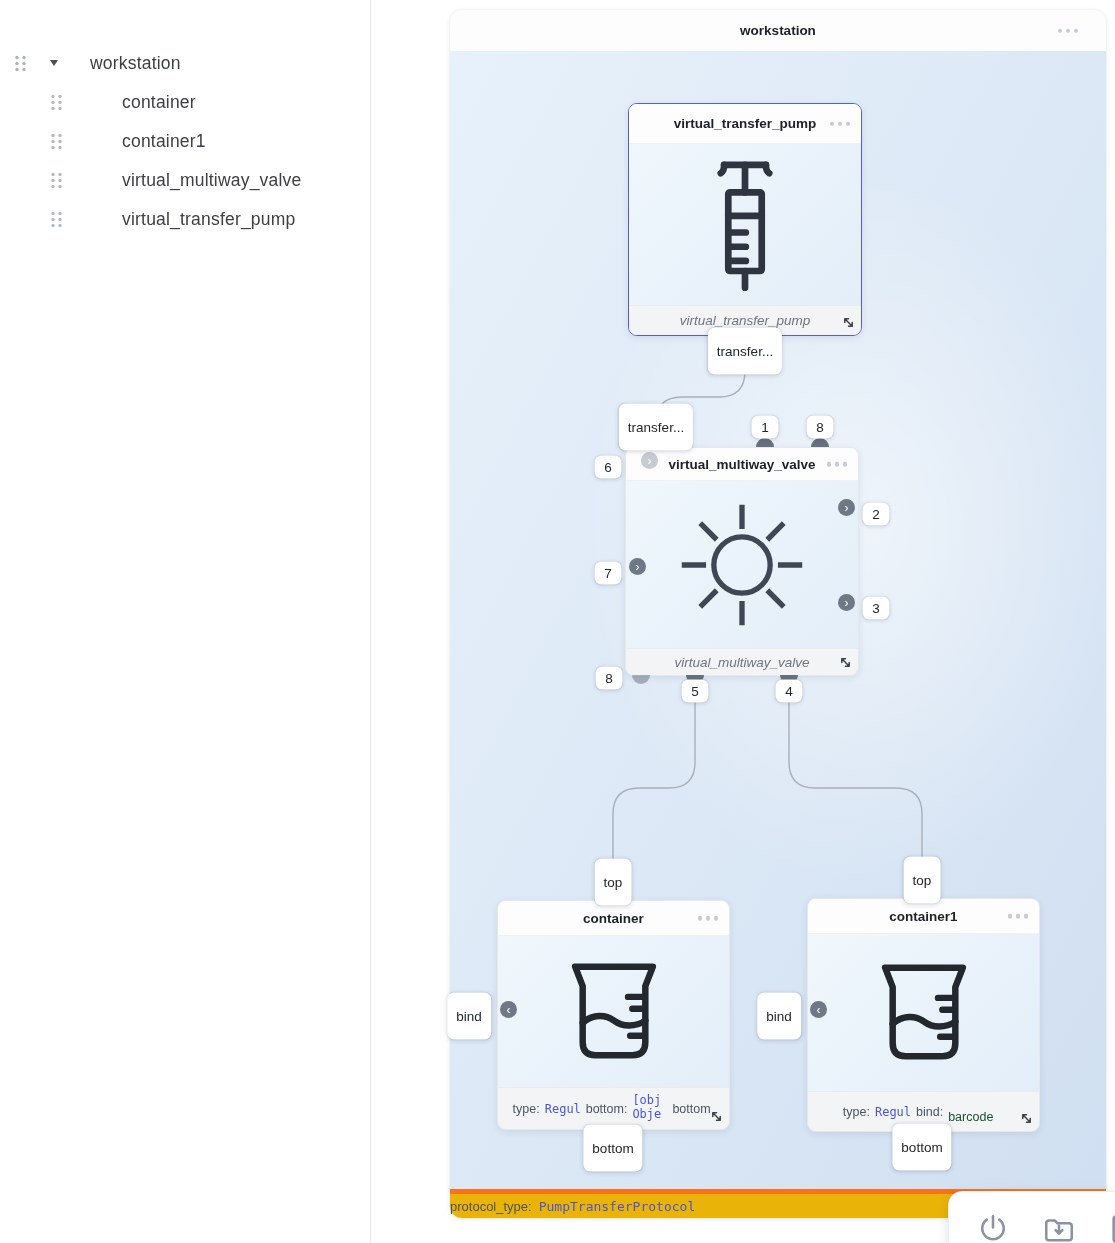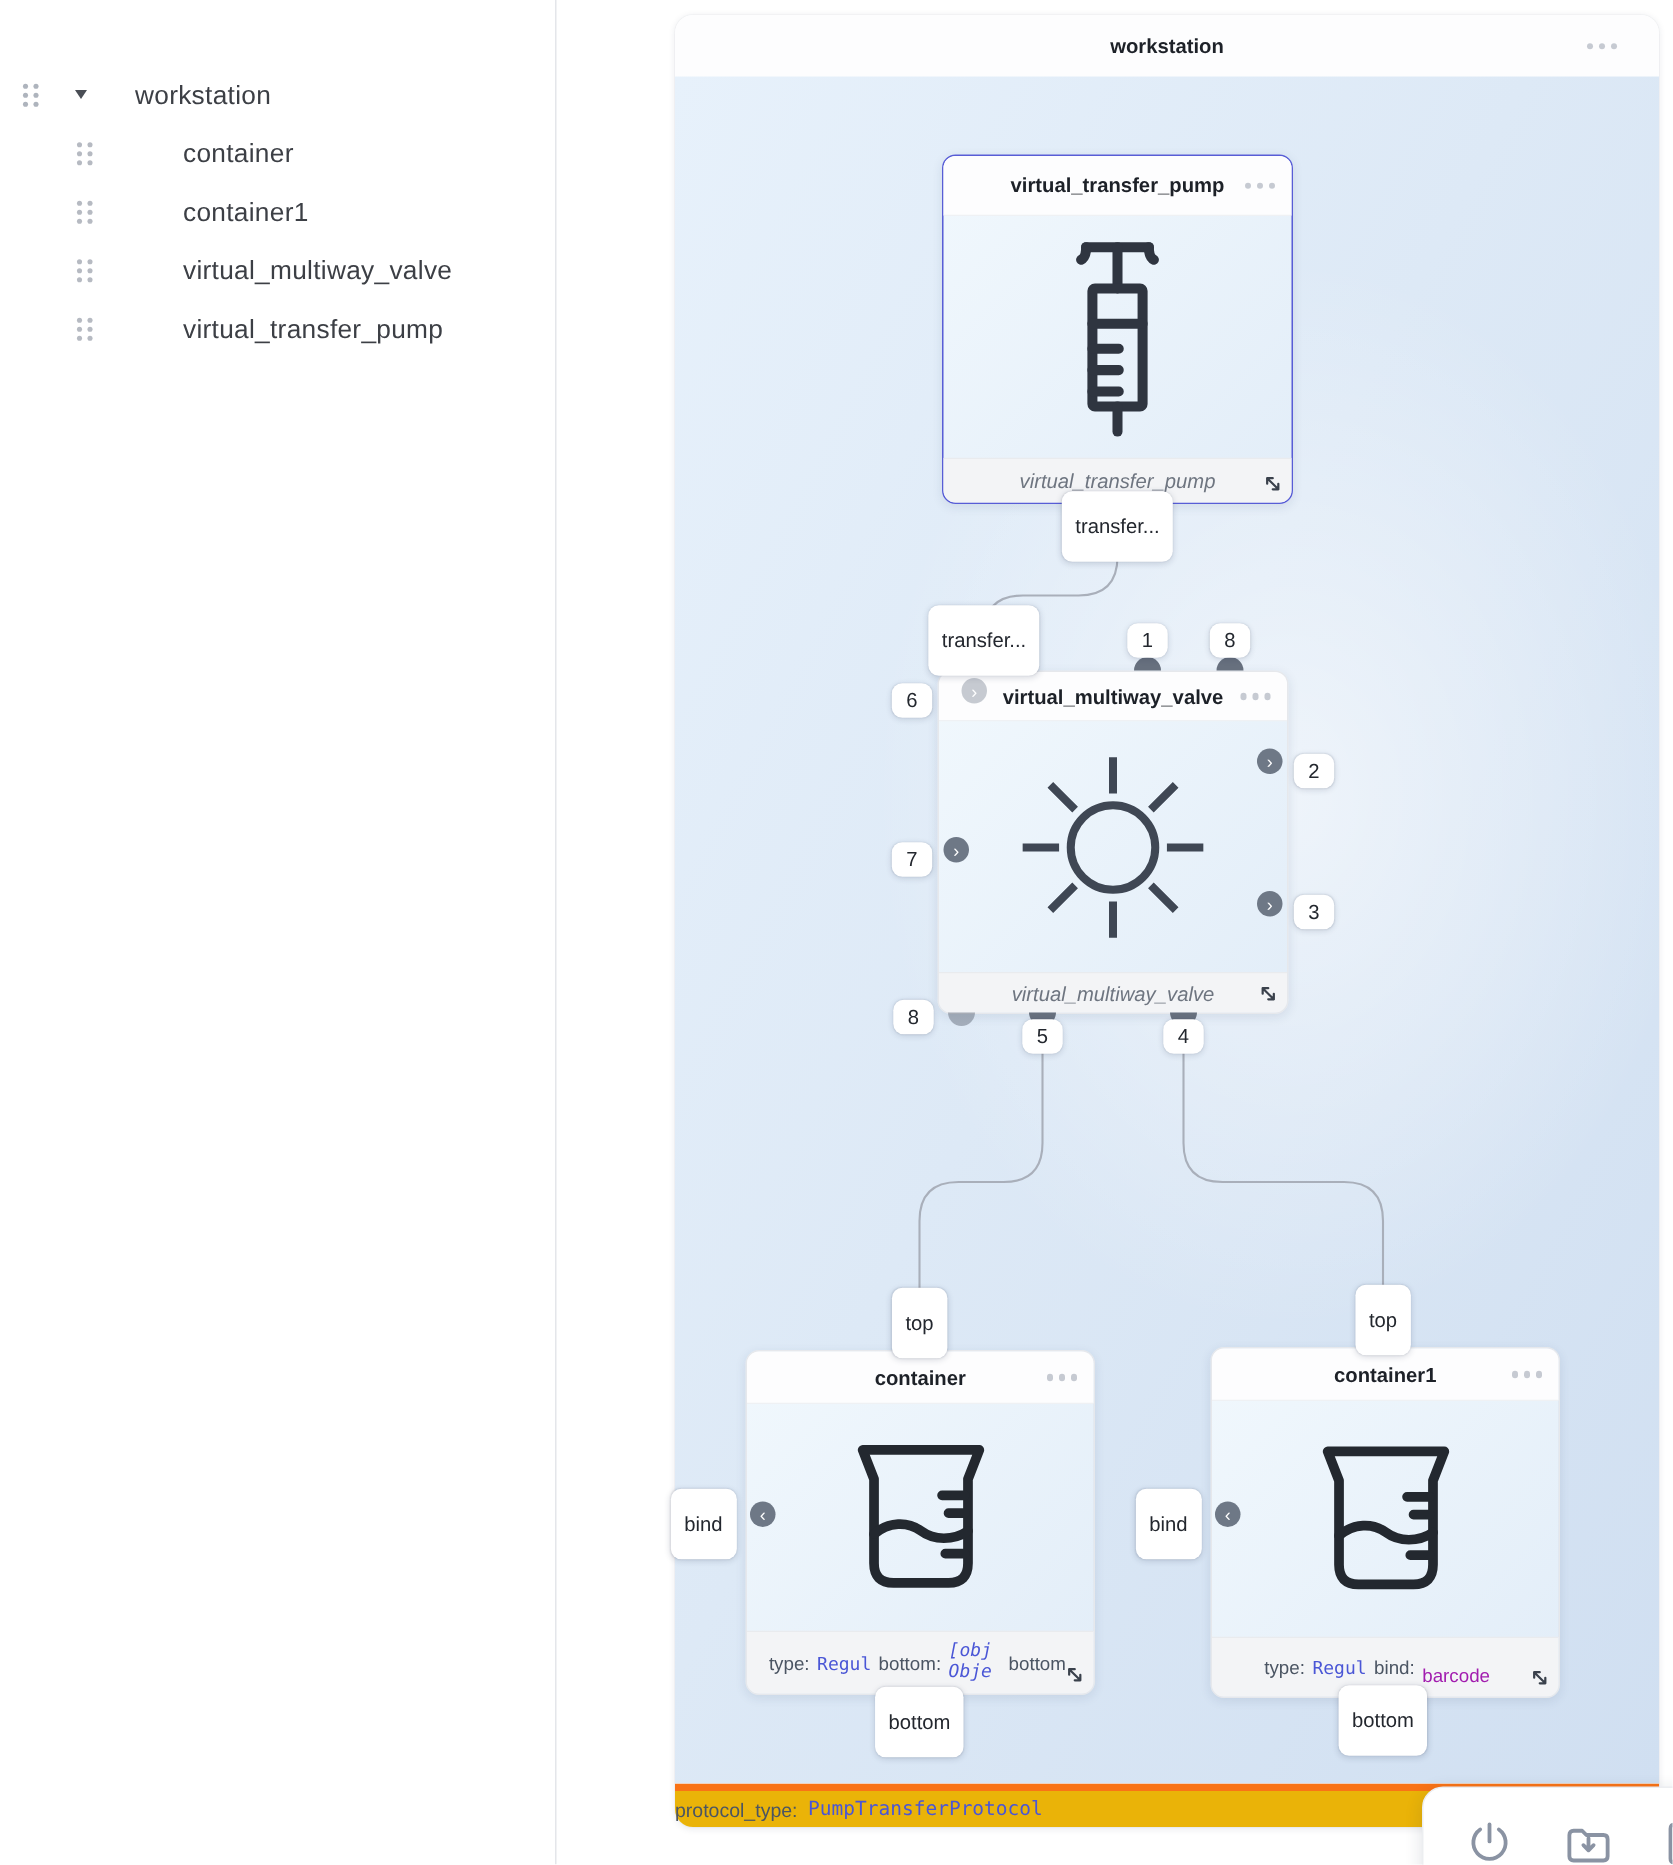--- a/index.html
+++ b/index.html
@@ -55,22 +55,22 @@
   .bump.faint { opacity:.5; }
   .pdot { position:absolute; width:17px; height:17px; border-radius:50%; background:#6e7886; color:#fff;
           display:flex; align-items:center; justify-content:center; font-size:12px; line-height:1; z-index:5; cursor:crosshair; }
   .pdot.faint { background:#9aa2ad; opacity:.55; }
   .edges { position:absolute; inset:0; z-index:2; pointer-events:none; }
 
   
   .fields { display:flex; align-items:center; justify-content:center; gap:5px; width:100%; padding:0 14px 0 10px; }
   .flab { font-size:12.5px; color:#4b5563; white-space:nowrap; }
   .fval { font-family:"DejaVu Sans Mono","Liberation Mono",monospace; font-size:12px; color:#4a56d6; white-space:nowrap; overflow:hidden; }
-  .fval.wrap { white-space:normal; word-break:break-all; line-height:1.15; width:35px; height:29px;font-style:italic; }
-  .fval.dark { color:#a21caf; font-family:"Liberation Sans",sans-serif; font-size:12.5px;margin-top:11px; }
+  .fval.wrap { white-space:normal; word-break:break-all; line-height:1.15; width:35px; height:29px; }
+  .fval.dark { color:#14532d; font-family:"Liberation Sans",sans-serif; font-size:12.5px;margin-top:11px; }
   .clip { overflow:hidden; }
   .mono-val { font-family:"DejaVu Sans Mono","Liberation Mono",monospace; font-size:13px; color:#4a56d6; }
   .proto-label { font-size:13px; color:#4b5563; }
 
   
   .float-toolbar { position:absolute; left:948px; top:1191px; width:200px; height:72px; background:#fff; border:1px solid #eceef1;
                    border-radius:14px; box-shadow:0 3px 12px rgba(25,39,70,.14); z-index:8;
                    display:flex; align-items:center; gap:30px; padding:4px 0 0 26px; }
   .tbtn { width:36px; height:36px; display:flex; align-items:center; justify-content:center; cursor:pointer; }
 </style>

